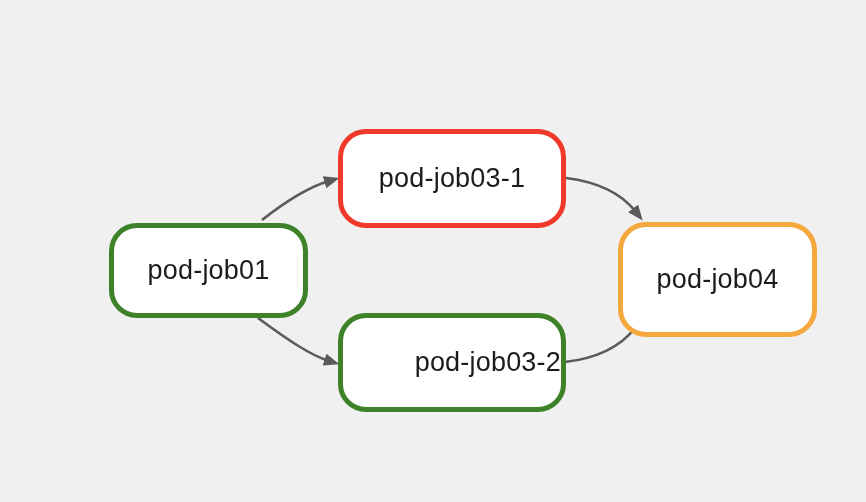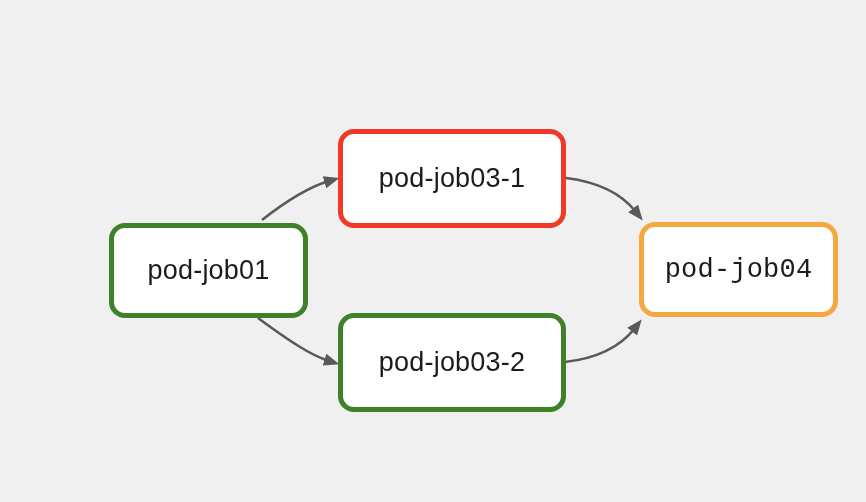--- a/index.html
+++ b/index.html
@@ -9,30 +9,30 @@
   }
   .canvas {
     position: absolute; left: 0; top: 0;
     width: 866px; height: 502px;
   }
   .edges-layer { position: absolute; left: 0; top: 0; }
   .node {
     position: absolute; box-sizing: border-box;
     background: #ffffff;
     border: 5px solid #888888;
-    border-radius: 16px;
+    border-radius: 28px;
     display: flex; align-items: center; justify-content: center;
     font-size: 27px; color: #1b1b1b;
     letter-spacing: 0.2px;
     cursor: default;
   }
   #node-pod-job01   { left:  109px; top: 223px; width: 199px; height: 95px; }
   #node-pod-job03-1 { left: 338px; top: 129px; width: 228px; height: 99px; }
   #node-pod-job03-2 { left: 338px; top: 313px; width: 228px; height: 99px; }
-  #node-pod-job04   { left: 639px; top: 222px; width: 199px; height: 95px; font-family: Liberation Mono, monospace; }
+  #node-pod-job04   { left: 618px; top: 222px; width: 199px; height: 115px; }
   .edge { fill: none; stroke-width: 2.6px; }
 </style>
 </head>
 <body>
 
 <div class="canvas" style="background: rgb(240, 240, 240);">
 
   <svg class="edges-layer" width="866" height="502">
     <defs>
       <marker id="arrowhead" viewBox="0 0 10 10" refX="3" refY="5" markerWidth="6" markerHeight="6" orient="auto">
@@ -46,21 +46,21 @@
   </svg>
 
   <div class="node" id="node-pod-job01" style="border-color: rgb(61, 129, 40);">
     <span>pod-job01</span>
   </div>
 
   <div class="node" id="node-pod-job03-1" style="border-color: rgb(240, 57, 43);">
     <span>pod-job03-1</span>
   </div>
 
-  <div class="node" id="node-pod-job03-2" style="border-color: rgb(61, 129, 40);">
+  <div class="node" id="node-pod-job03-2" style="border-color: rgb(61, 129, 40); justify-content: flex-end;">
     <span>pod-job03-2</span>
   </div>
 
   <div class="node" id="node-pod-job04" style="border-color: rgb(245, 168, 62);">
     <span>pod-job04</span>
   </div>
 
 </div>
 
 </body></html>

